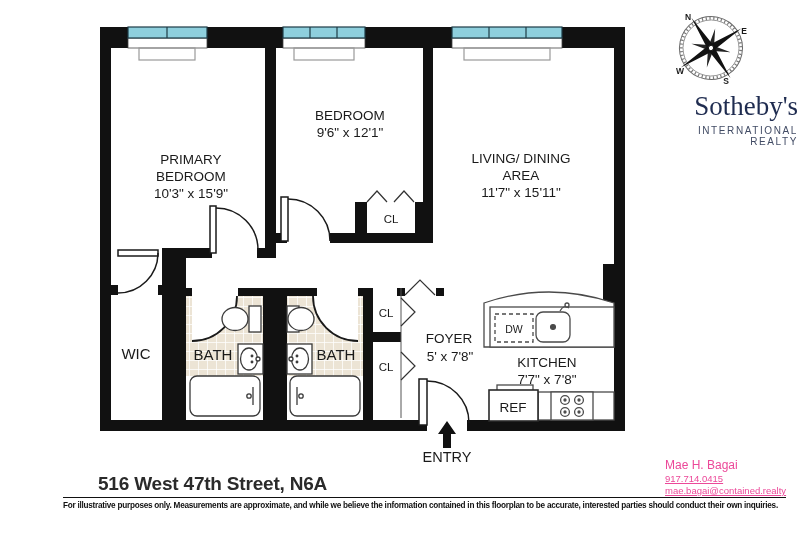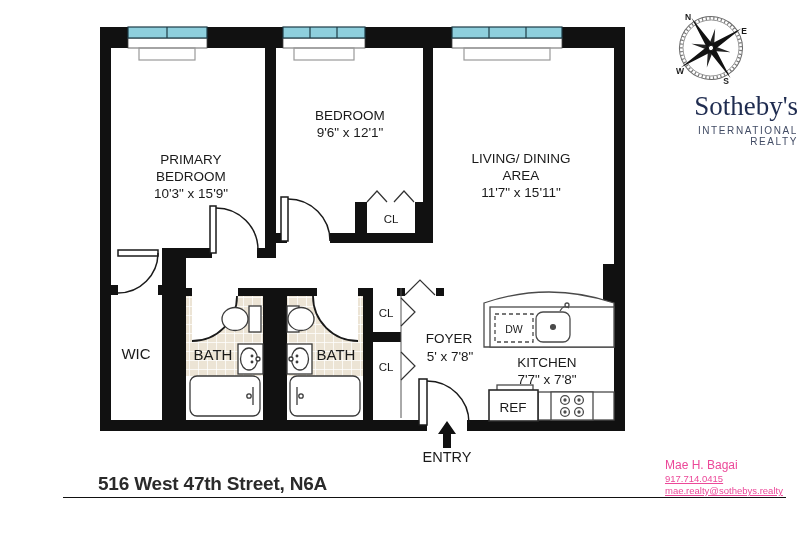--- a/index.html
+++ b/index.html
@@ -252,19 +252,20 @@
   </svg>
 
   <div class="brand">
     <div class="brand-name">Sotheby's</div>
     <div class="brand-tag">INTERNATIONAL REALTY</div>
   </div>
 
   <div class="agent">
     <div class="agent-name">Mae H. Bagai</div>
     <div class="agent-phone">917.714.0415</div>
-    <div class="agent-email">mae.realty@sothebys.realty</div>
+    <div class="agent-email">mae.bagai@contained.realty</div>
   </div>
 
   <div class="address">516 West 47th Street, N6A</div>
   <div class="footer-rule"></div>
+  <div class="disclaimer">For illustrative purposes only.  Measurements are approximate, and while we believe the information contained in this floorplan to be accurate, interested parties should conduct their own inquiries.</div>
 
 </div>
 
 </body></html>

